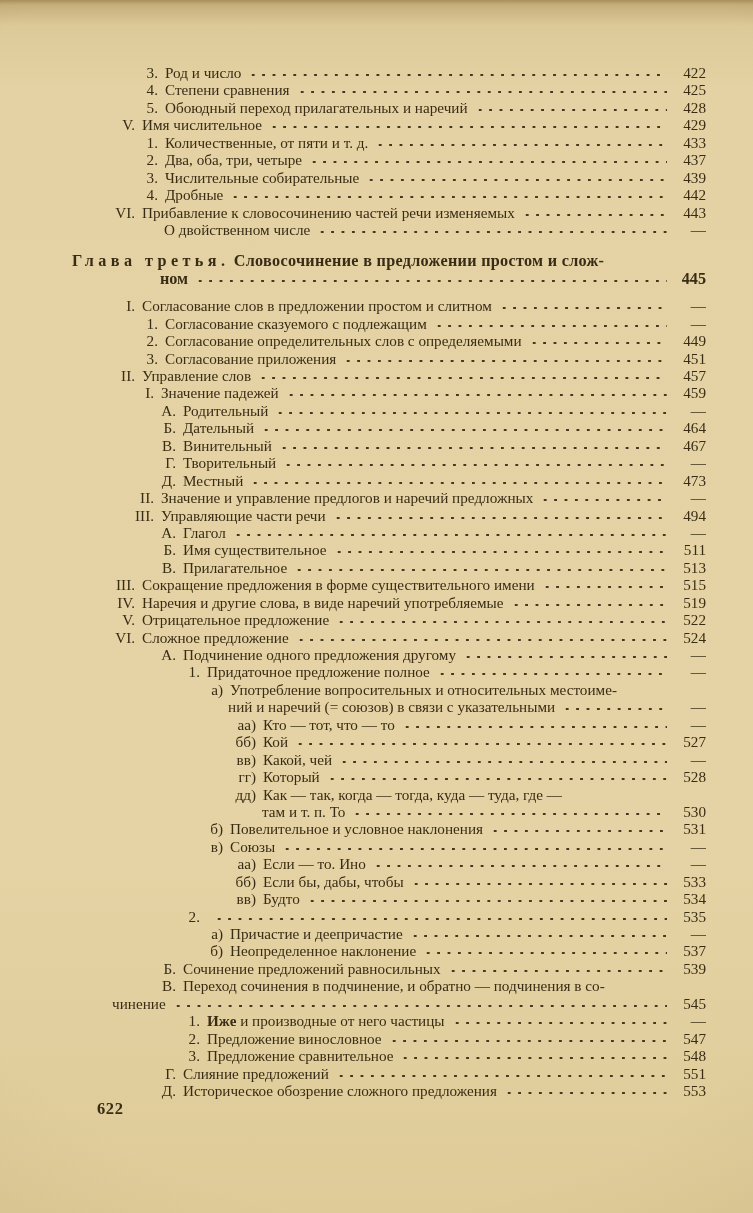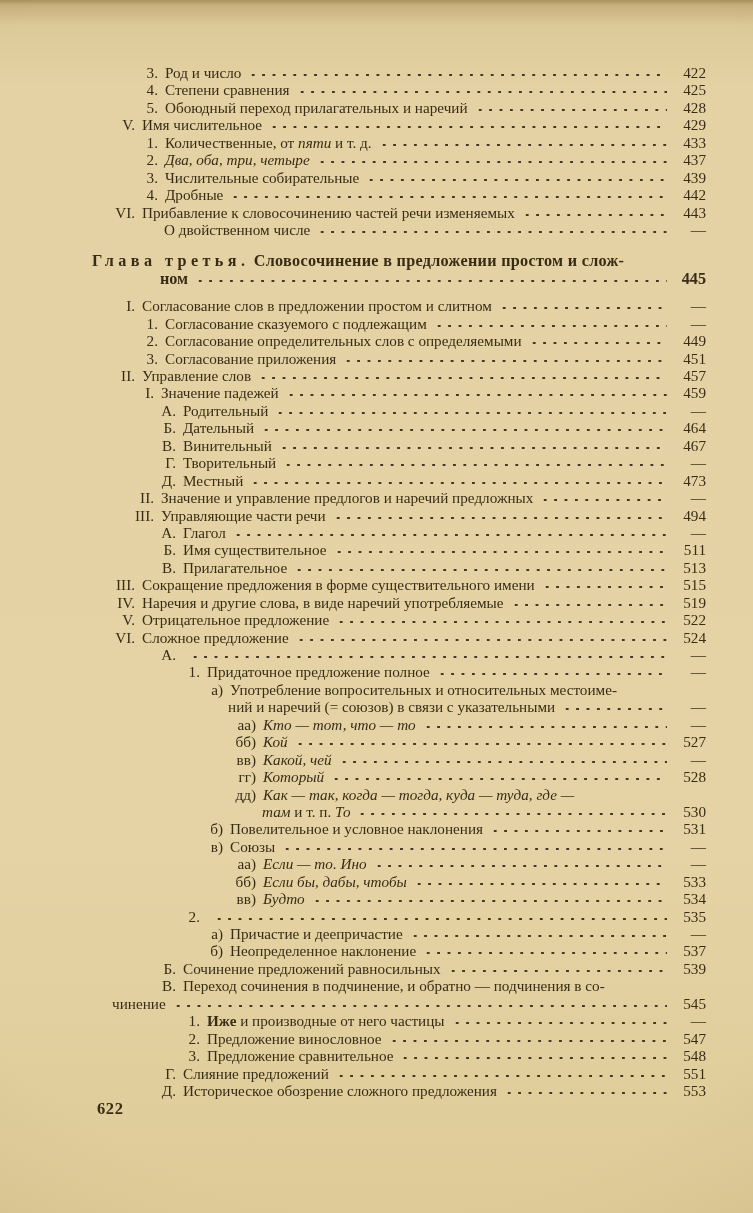--- a/index.html
+++ b/index.html
@@ -26,39 +26,39 @@
     margin:0 5px 0 7px;
     background-image:radial-gradient(circle 1.5px at 5px 10px, #463723 97%, rgba(0,0,0,0) 100%);
     background-size:10.4px 13px;
     background-repeat:repeat-x;
     background-position:left bottom;
   }
   .pageno{flex:none;min-width:34px;text-align:right;}
   .spacer{flex:1 1 auto;}
 
   
-  .lv-chapter{padding-left:92px;font-weight:bold;font-size:16.2px;}
+  .lv-chapter{padding-left:72px;font-weight:bold;font-size:16.2px;}
   .lv-chapter .txt{letter-spacing:.3px;}
   .lv-contChapter{padding-left:160px;font-weight:bold;font-size:16.2px;}
   .lv-roman{padding-left:98px;}      .lv-roman .num{width:37px;}
   .lv-subroman{padding-left:126px;}  .lv-subroman .num{width:28px;}
   .lv-num{padding-left:141px;}       .lv-num .num{width:17px;}
   .lv-noNum{padding-left:164px;}
   .lv-letter{padding-left:157px;}    .lv-letter .num{width:19px;}
   .lv-subnum{padding-left:183px;}    .lv-subnum .num{width:17px;}
   .lv-paren{padding-left:203px;}     .lv-paren .num{width:20px;}
   .lv-dparen{padding-left:226px;}    .lv-dparen .num{width:30px;}
   .lv-contParen{padding-left:228px;}
   .lv-contDparen{padding-left:262px;}
   .lv-contLetter{padding-left:112px;}
 
   .gap-lg{margin-top:15px;}
   .gap-sm{margin-top:9px;}
 
-  .p-i{font-style:italic;}
+  .p-i{}
   .p-b{font-weight:bold;}
   .p-sp{font-weight:bold;letter-spacing:4.4px;}
 
   .folio{
     padding-left:97px;
     font-weight:bold;font-size:16.5px;letter-spacing:.6px;
   }
 </style>
 </head>
 <body>
@@ -248,20 +248,21 @@
         <span class="pageno">522</span>
       </div>
       <div class="row lv-roman">
         <span class="num">VI.</span>
         <span class="txt"><span>Сложное предложение</span></span>
         <span class="leader"></span>
         <span class="pageno">524</span>
       </div>
       <div class="row lv-letter">
         <span class="num">А.</span>
+        <span class="txt"><span>Подчинение одного предложения другому</span></span>
         <span class="leader"></span>
         <span class="pageno">—</span>
       </div>
       <div class="row lv-subnum">
         <span class="num">1.</span>
         <span class="txt"><span>Придаточное предложение полное</span></span>
         <span class="leader"></span>
         <span class="pageno">—</span>
       </div>
       <div class="row lv-paren">

